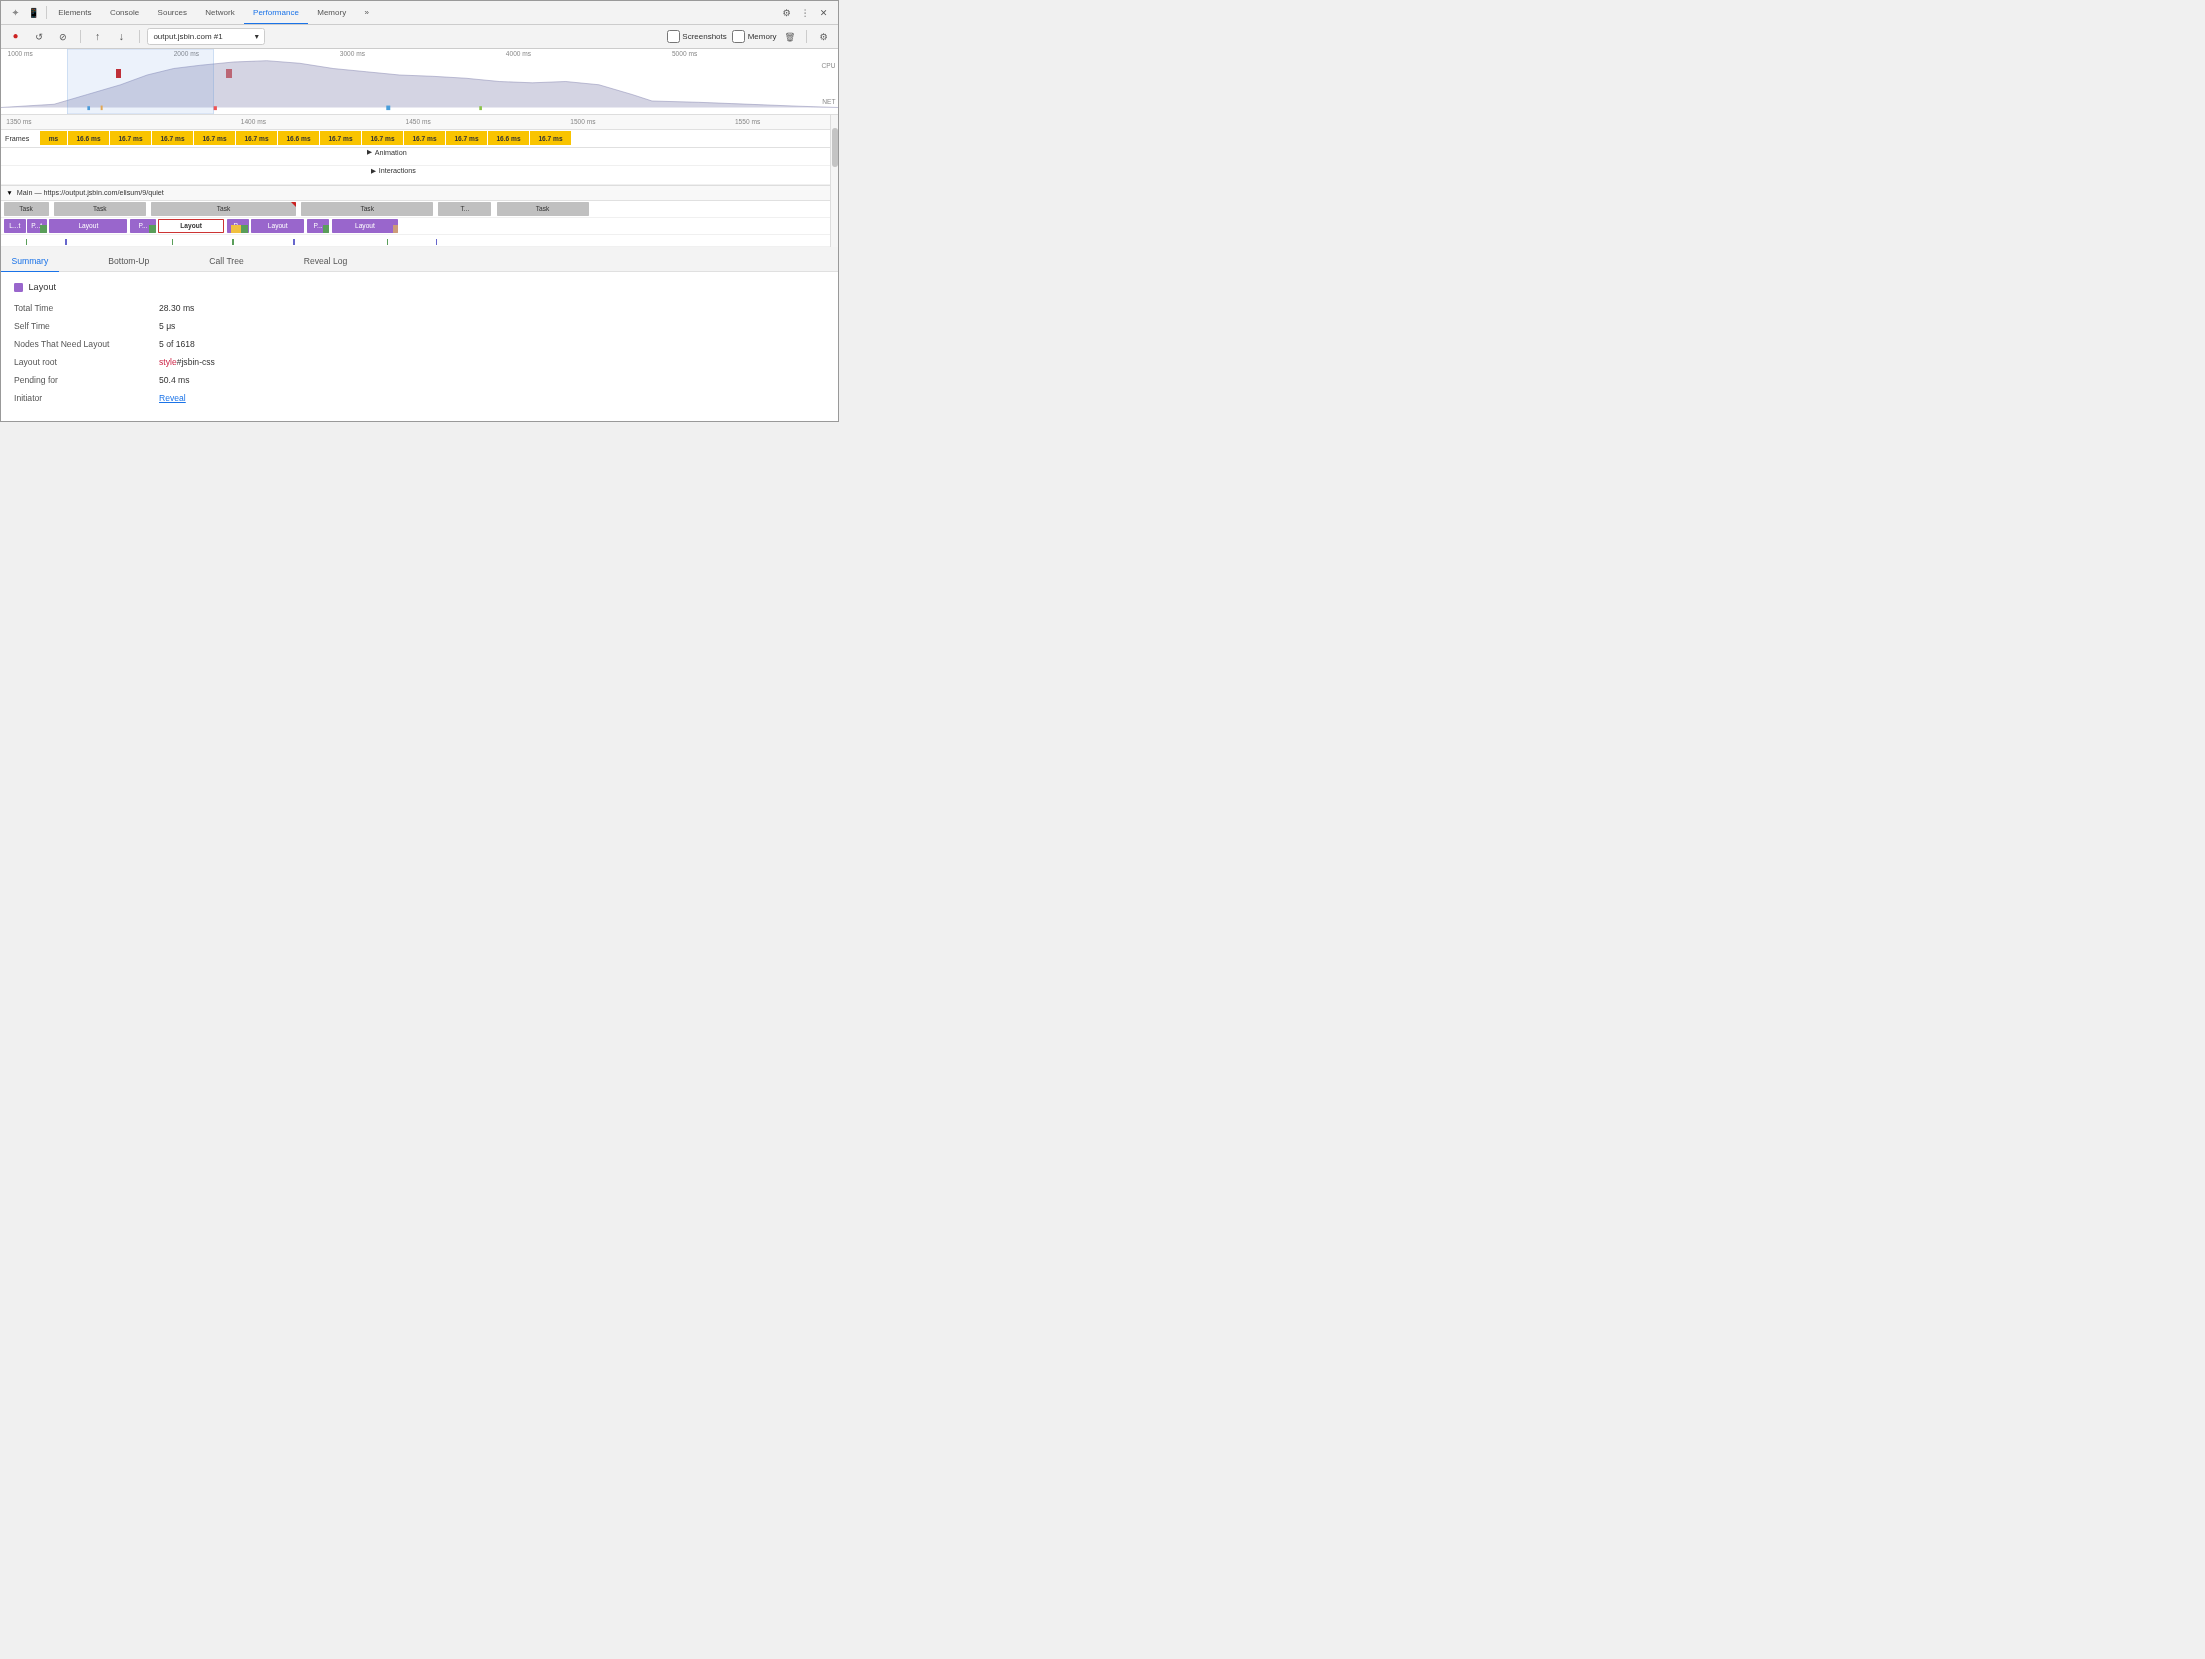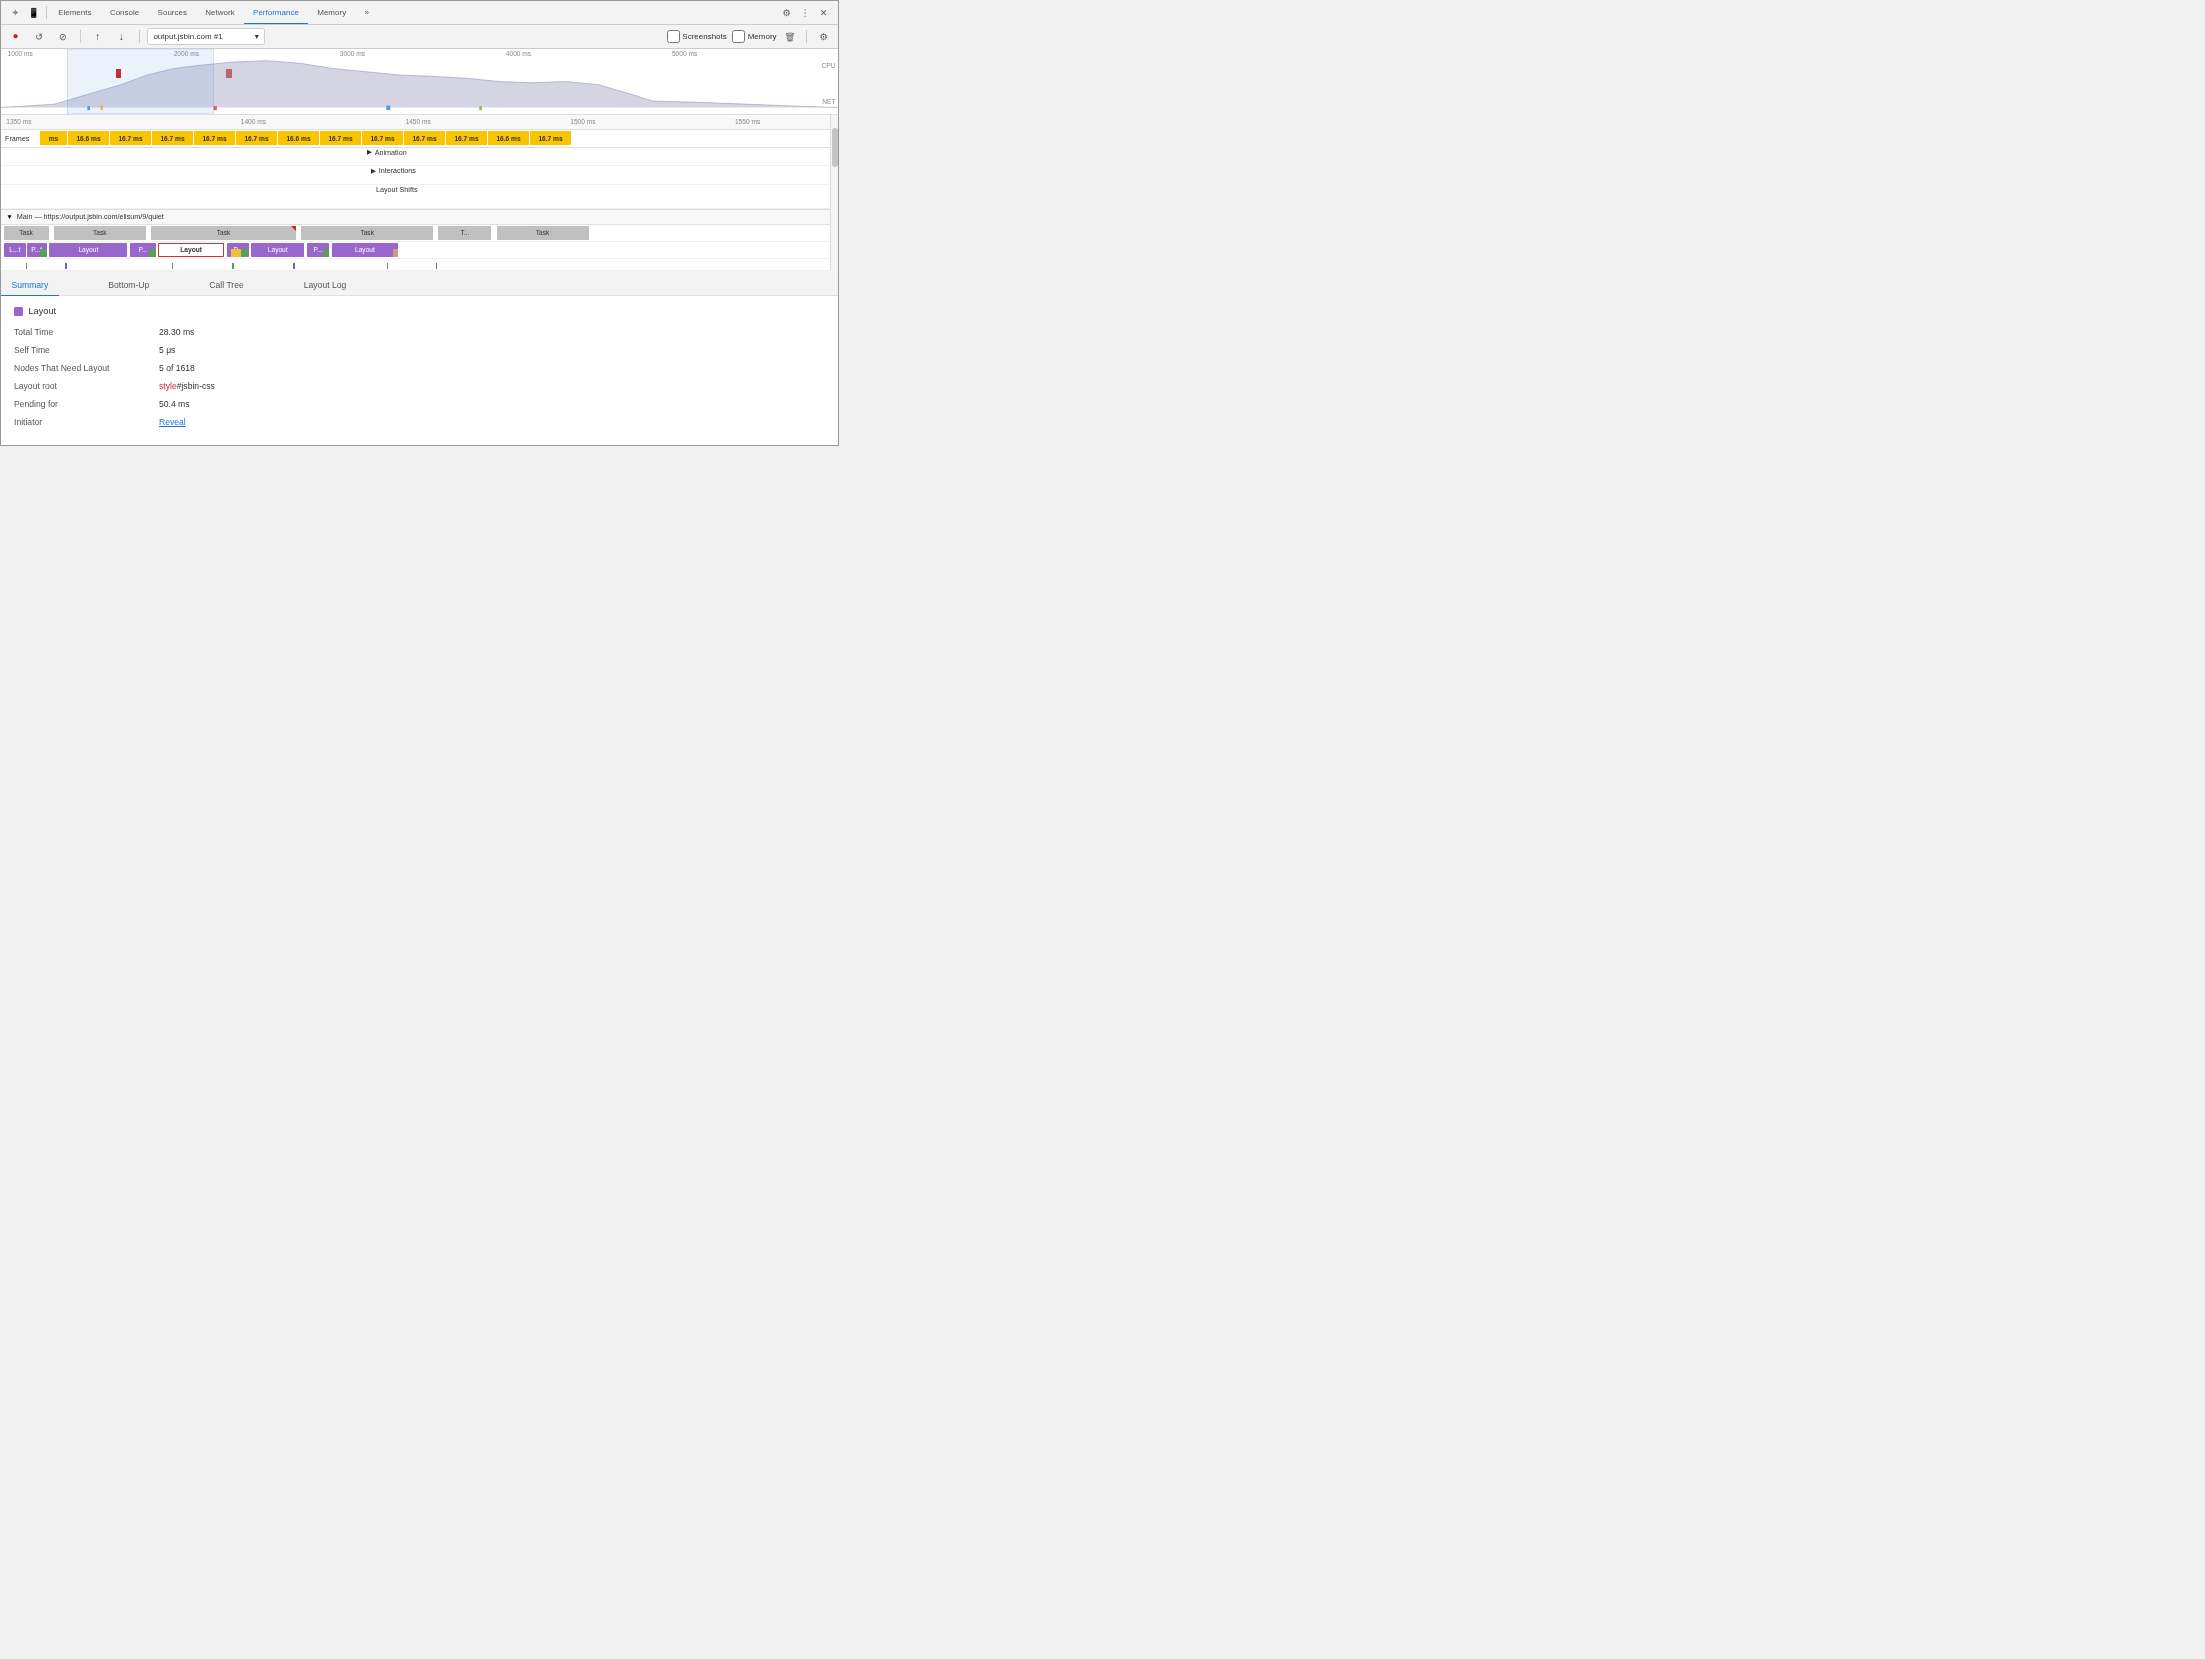--- a/index.html
+++ b/index.html
@@ -413,29 +413,20 @@
       </div>
 
       <div class="track-row">
         <div class="track-label" style="padding-left:8px;">
           <span style="font-size:6.6px;">▶</span>
           <span>Interactions</span>
         </div>
         <div class="track-content"></div>
       </div>
 
-      <div class="track-row" style="height:24px;">
-        <div class="track-label" style="padding-left:13px;">
-          <span>Layout Shifts</span>
-        </div>
-        <div class="track-content" style="position:relative;">
-          <div class="ls-block" style="left:46%;"></div>
-          <div class="ls-block" style="left:66%;"></div>
-        </div>
-      </div>
 
       <div style="background:#f8f8f8; border-top:0.7px solid #ddd; border-bottom:0.7px solid #e0e0e0; padding: 2.6px 5.3px; display:flex; align-items:center; gap:4px;">
         <span style="font-size:6.6px; cursor:pointer;">▼</span>
         <span style="font-size:7.2px; color:#333;">Main — https://output.jsbin.com/elisum/9/quiet</span>
       </div>
 
       <div style="background:#fff; height:17px; display:flex; align-items:center; border-bottom:0.7px solid #f0f0f0; padding-left:2.6px; gap:1.3px;">
         <div class="task-block task-gray" style="width:45px; font-size:6.6px;">Task</div>
         <div style="width:2.6px;"></div>
         <div class="task-block task-gray" style="width:92px; font-size:6.6px;">Task</div>
@@ -517,21 +508,21 @@
 
     <div style="width:8px; background:#f5f5f5; border-left:0.7px solid #ddd; position:relative;">
       <div style="width:6.6px; height:39px; background:#c4c4c4; border-radius:3.3px; position:absolute; top:13px; left:0.7px;"></div>
     </div>
   </div>
 
   <div class="bottom-tabs">
     <div class="bottom-tab active">Summary</div>
     <div class="bottom-tab">Bottom-Up</div>
     <div class="bottom-tab">Call Tree</div>
-    <div class="bottom-tab">Layout Log</div>
+    <div class="bottom-tab">Reveal Log</div>
   </div>
 
   <div class="summary-panel">
 
     <div class="summary-title">
       <div class="summary-title-box"></div>
       <span>Layout</span>
     </div>
 
     <div class="summary-row">

